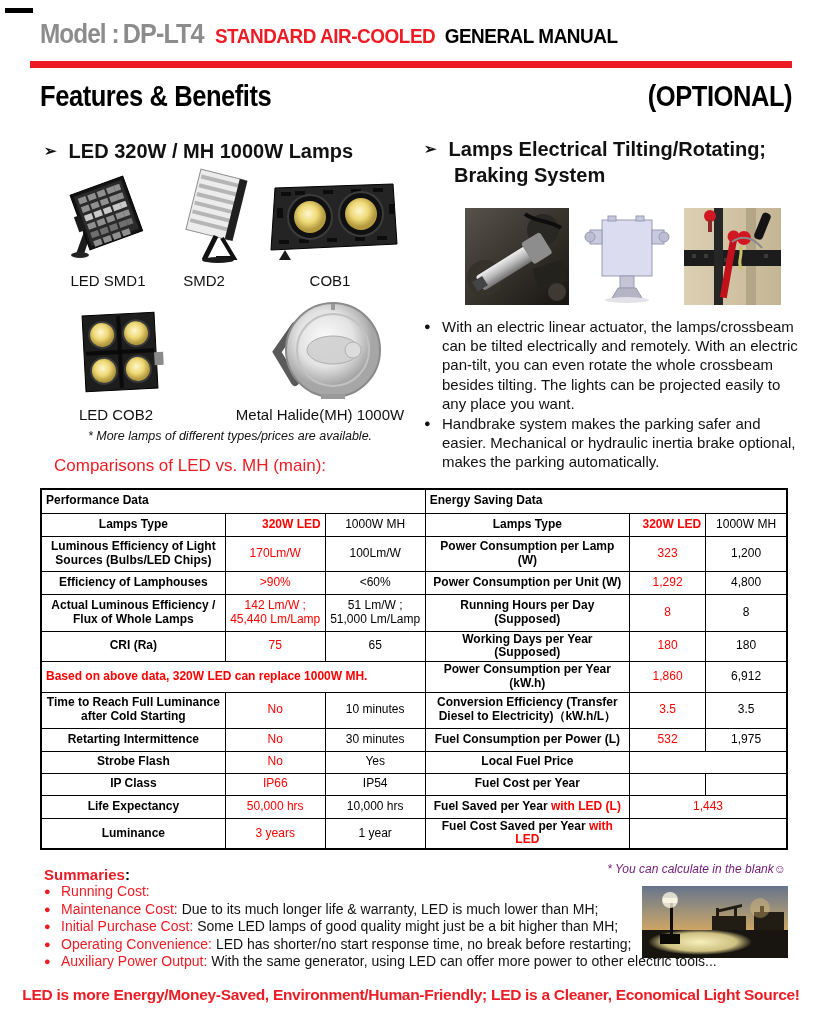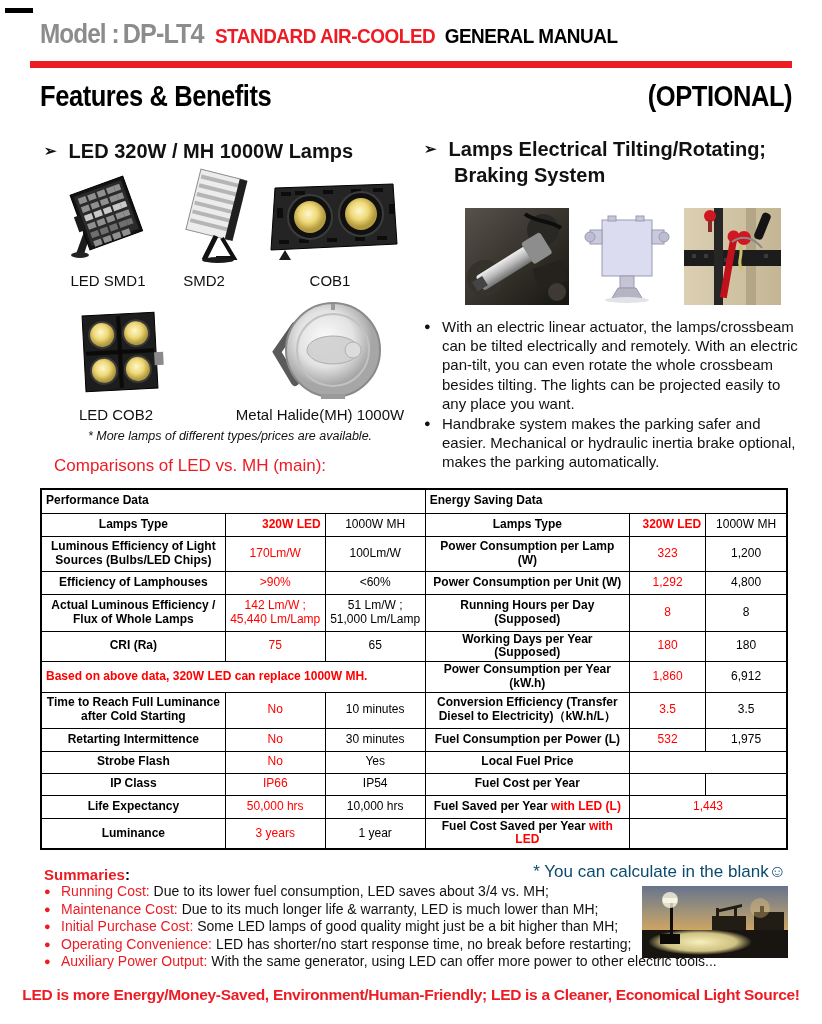--- a/index.html
+++ b/index.html
@@ -56,21 +56,21 @@
   .cmp-table{border:2px solid #000;}
   .cmp-table .hdr{font-weight:700;text-align:left;}
   .cmp-table .lbl{font-weight:700;text-align:center;}
   .cmp-table .led{color:var(--tred);text-align:center;white-space:pre-line;}
   .cmp-table .ledb{color:var(--tred);font-weight:700;text-align:right;}
   .cmp-table .mh{text-align:center;white-space:pre-line;}
   .cmp-table .redspan{color:var(--tred);font-weight:700;text-align:left;}
   .cmp-table .blank{}
   .cmp-table .pr{color:var(--tred);}
 
-  .calc-note{position:absolute;right:36px;top:862px;font-size:17px;color:#0c4a6e;}
+  .calc-note{position:absolute;right:36px;top:862px;font-size:12px;font-style:italic;color:#701a75;}
 
   
   .summaries{position:absolute;left:44px;top:866px;width:760px;}
   .sum-title{font-size:15px;font-weight:700;color:var(--red);}
   .sum-title .colon{color:#000;}
   .sum-item{display:flex;font-size:14px;line-height:17.5px;width:600px;}
   .sum-item.wide{width:760px;}
   .sum-item .dot{flex:0 0 17px;color:var(--red);font-size:11px;line-height:17.5px;}
   .sum-item .lab{color:var(--red);white-space:pre;}
   .sum-item .txt{color:#111;}
@@ -469,21 +469,20 @@
   <div class="calc-note">* You can calculate in the blank☺</div>
 
   <div class="summaries">
     <div class="sum-title">
       <span>Summaries</span><span class="colon">:</span>
     </div>
     <div id="sum-list">
         <div class="sum-item">
           <span class="dot">●</span>
           <span class="lab">Running Cost: </span>
-          <span class="txt">Due to its lower fuel consumption, LED saves about 3/4 vs. MH;</span>
         </div>
         <div class="sum-item">
           <span class="dot">●</span>
           <span class="lab">Maintenance Cost: </span>
           <span class="txt">Due to its much longer life &amp; warranty, LED is much lower than MH;</span>
         </div>
         <div class="sum-item">
           <span class="dot">●</span>
           <span class="lab">Initial Purchase Cost: </span>
           <span class="txt">Some LED lamps of good quality might just be a bit higher than MH;</span>

